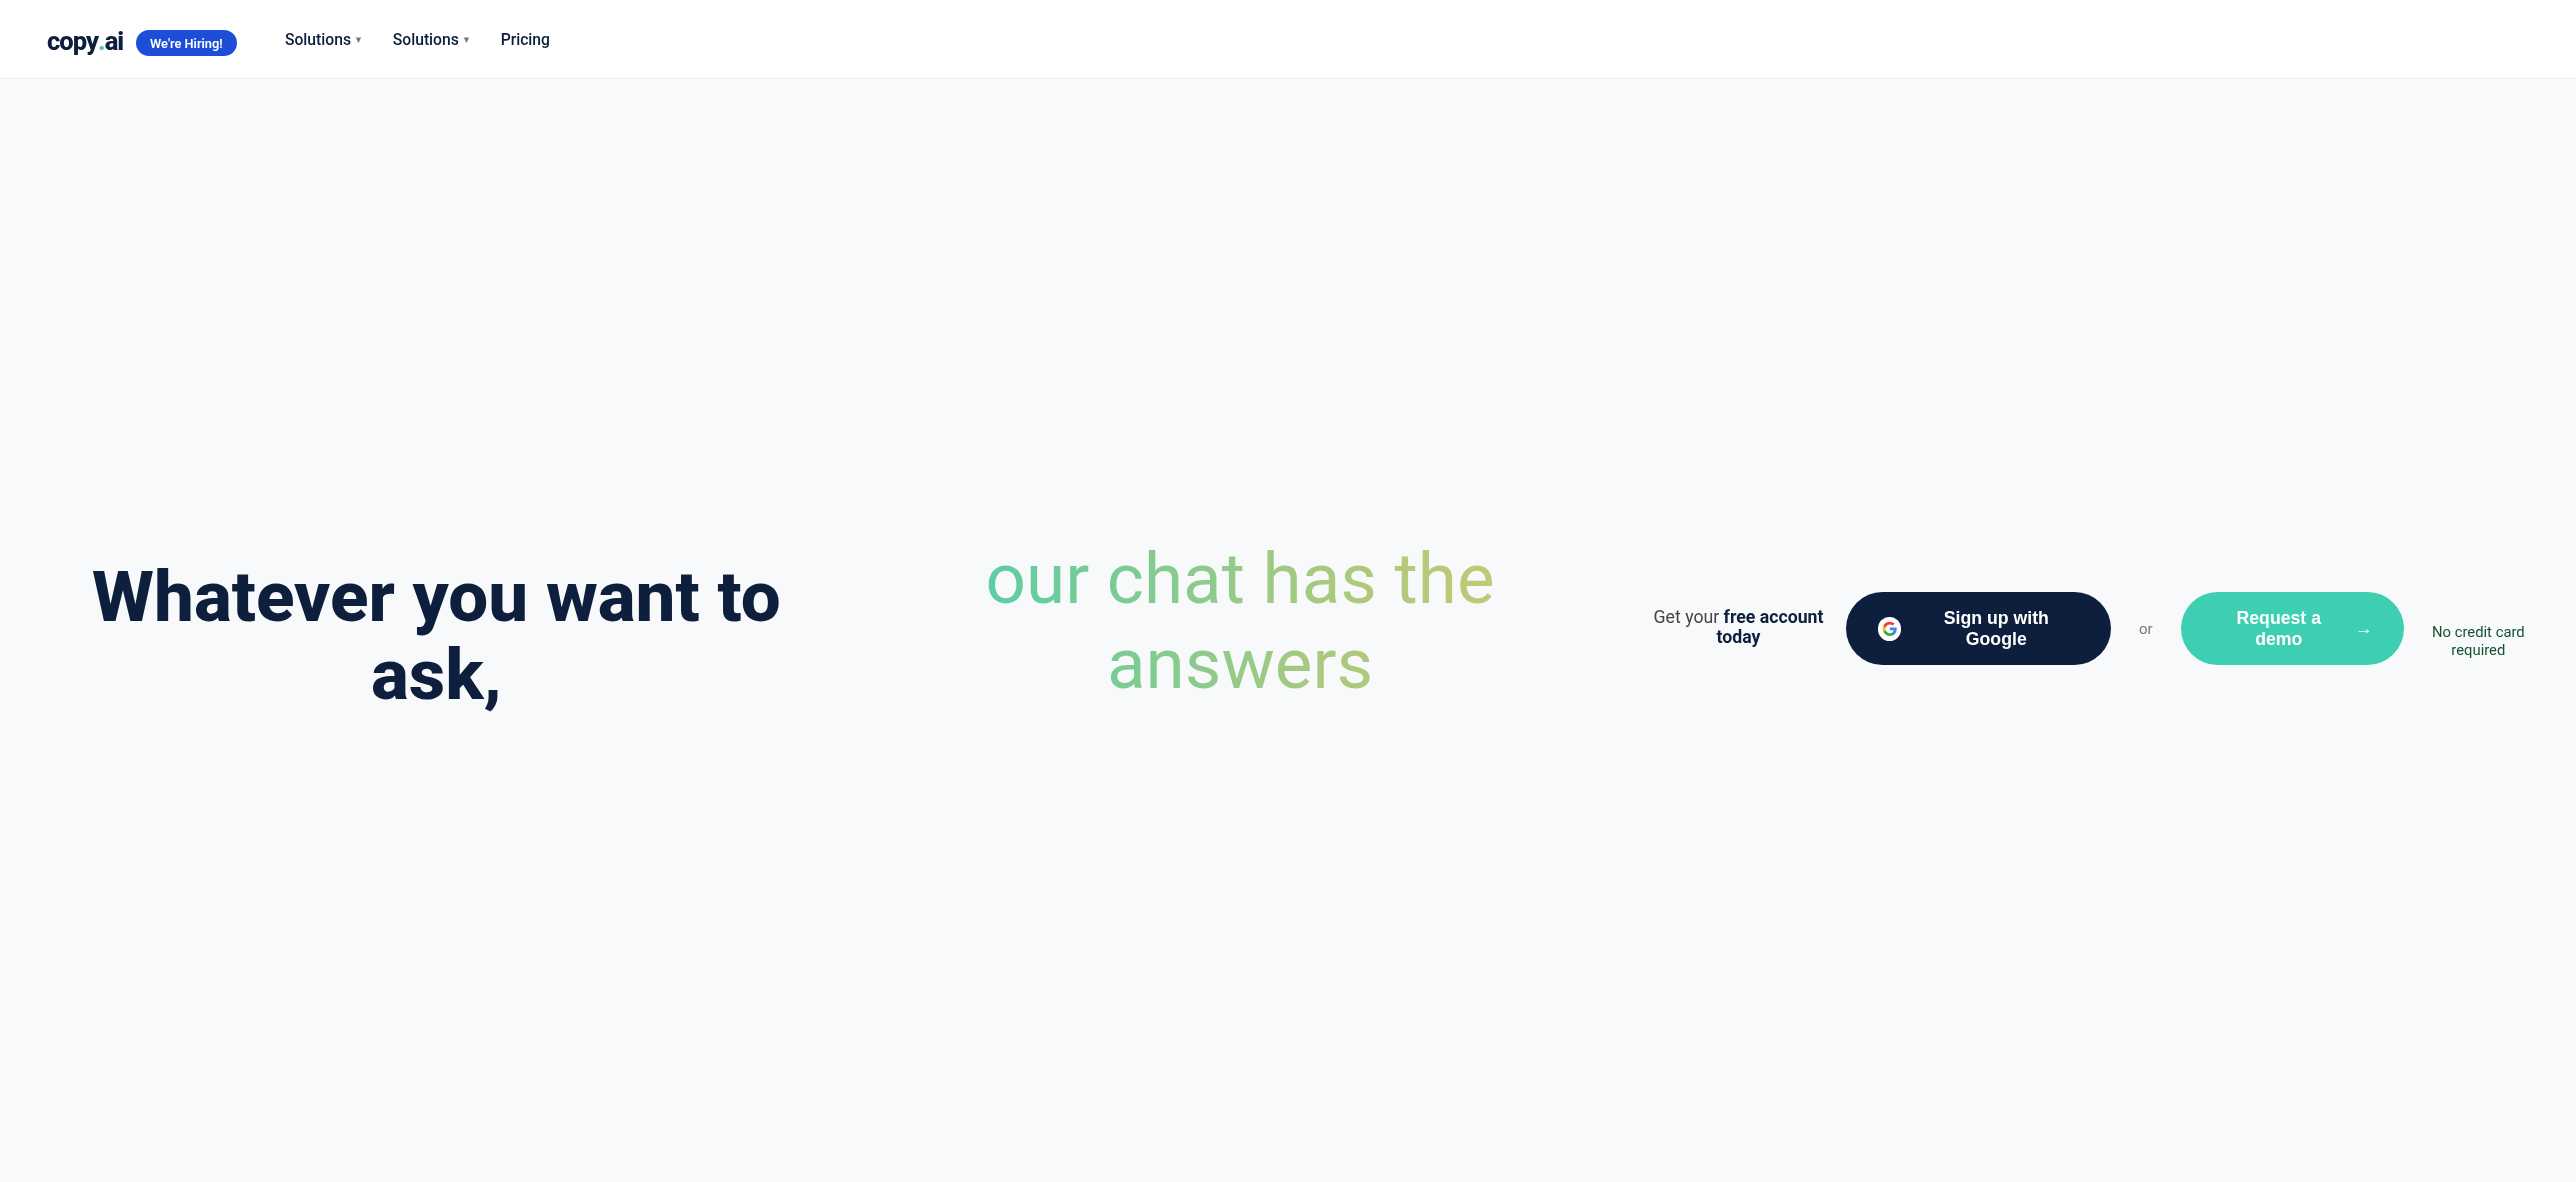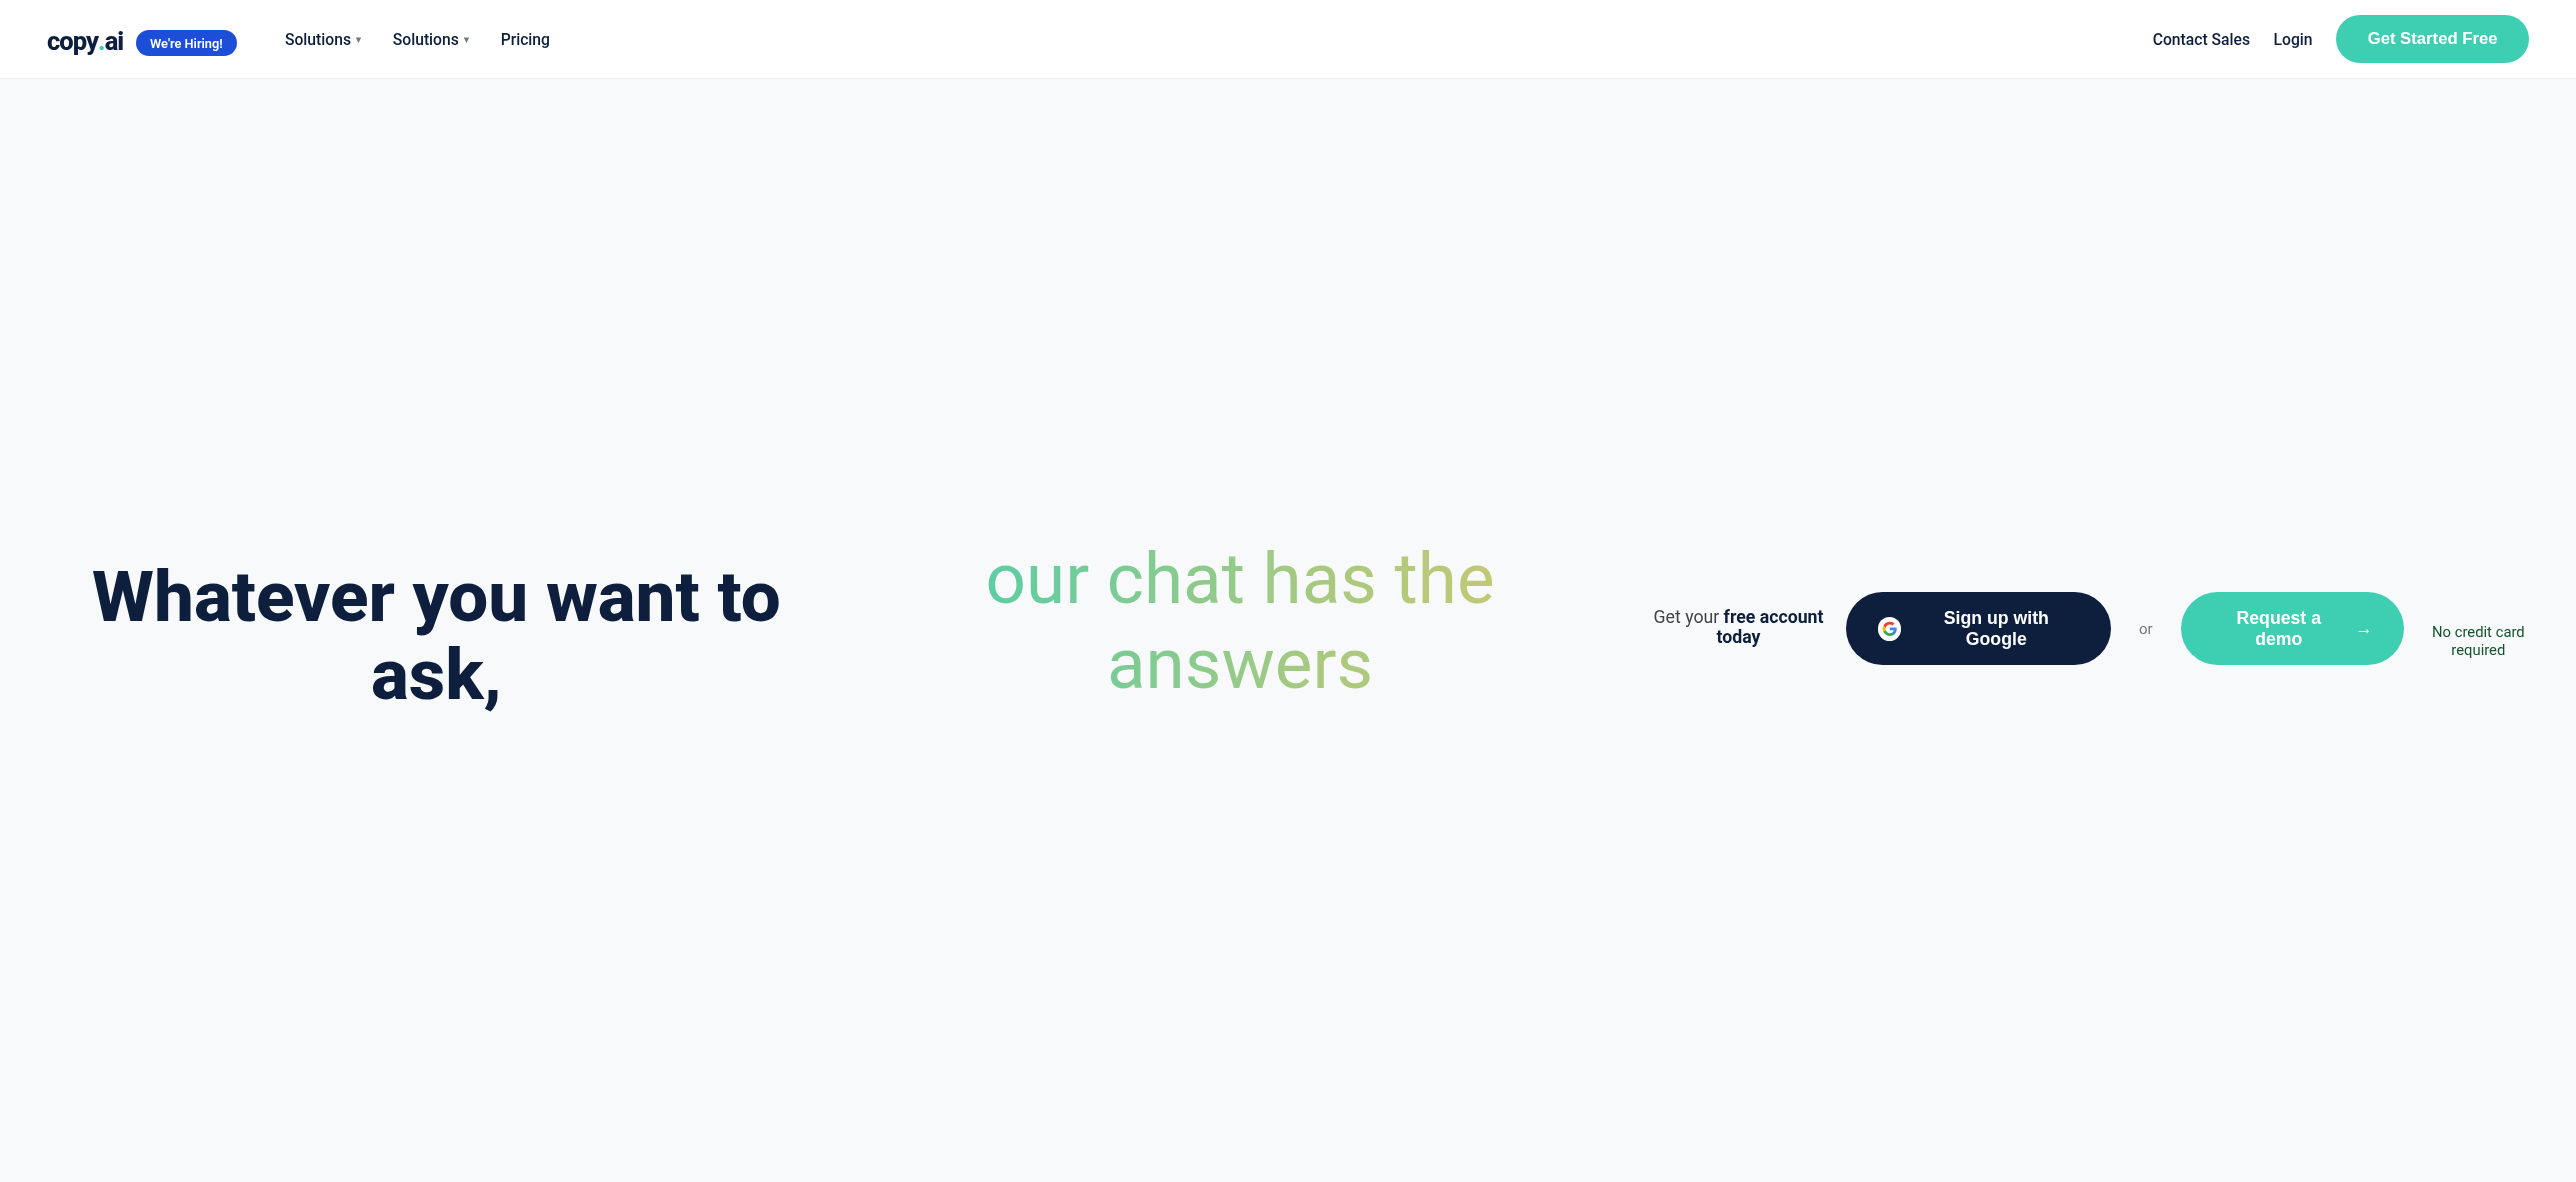--- a/index.html
+++ b/index.html
@@ -229,25 +229,20 @@
       <a class="nav-link">
         <span>Solutions</span>
         <span class="chevron">▾</span>
       </a>
       <a class="nav-link">
         <span>Pricing</span>
       </a>
     </div>
   </div>
 
-  <div class="nav-right">
-    <a class="nav-right-link">Contact Sales</a>
-    <a class="nav-right-link">Login</a>
-    <button class="btn-get-started">Get Started Free</button>
-  </div>
 </nav>
 
 <section class="hero">
   <h1 class="hero-heading">
     <span>Whatever you want to ask,</span>
   </h1>
   <h2 class="hero-subheading">
     <span>our chat has the answers</span>
   </h2>
 

